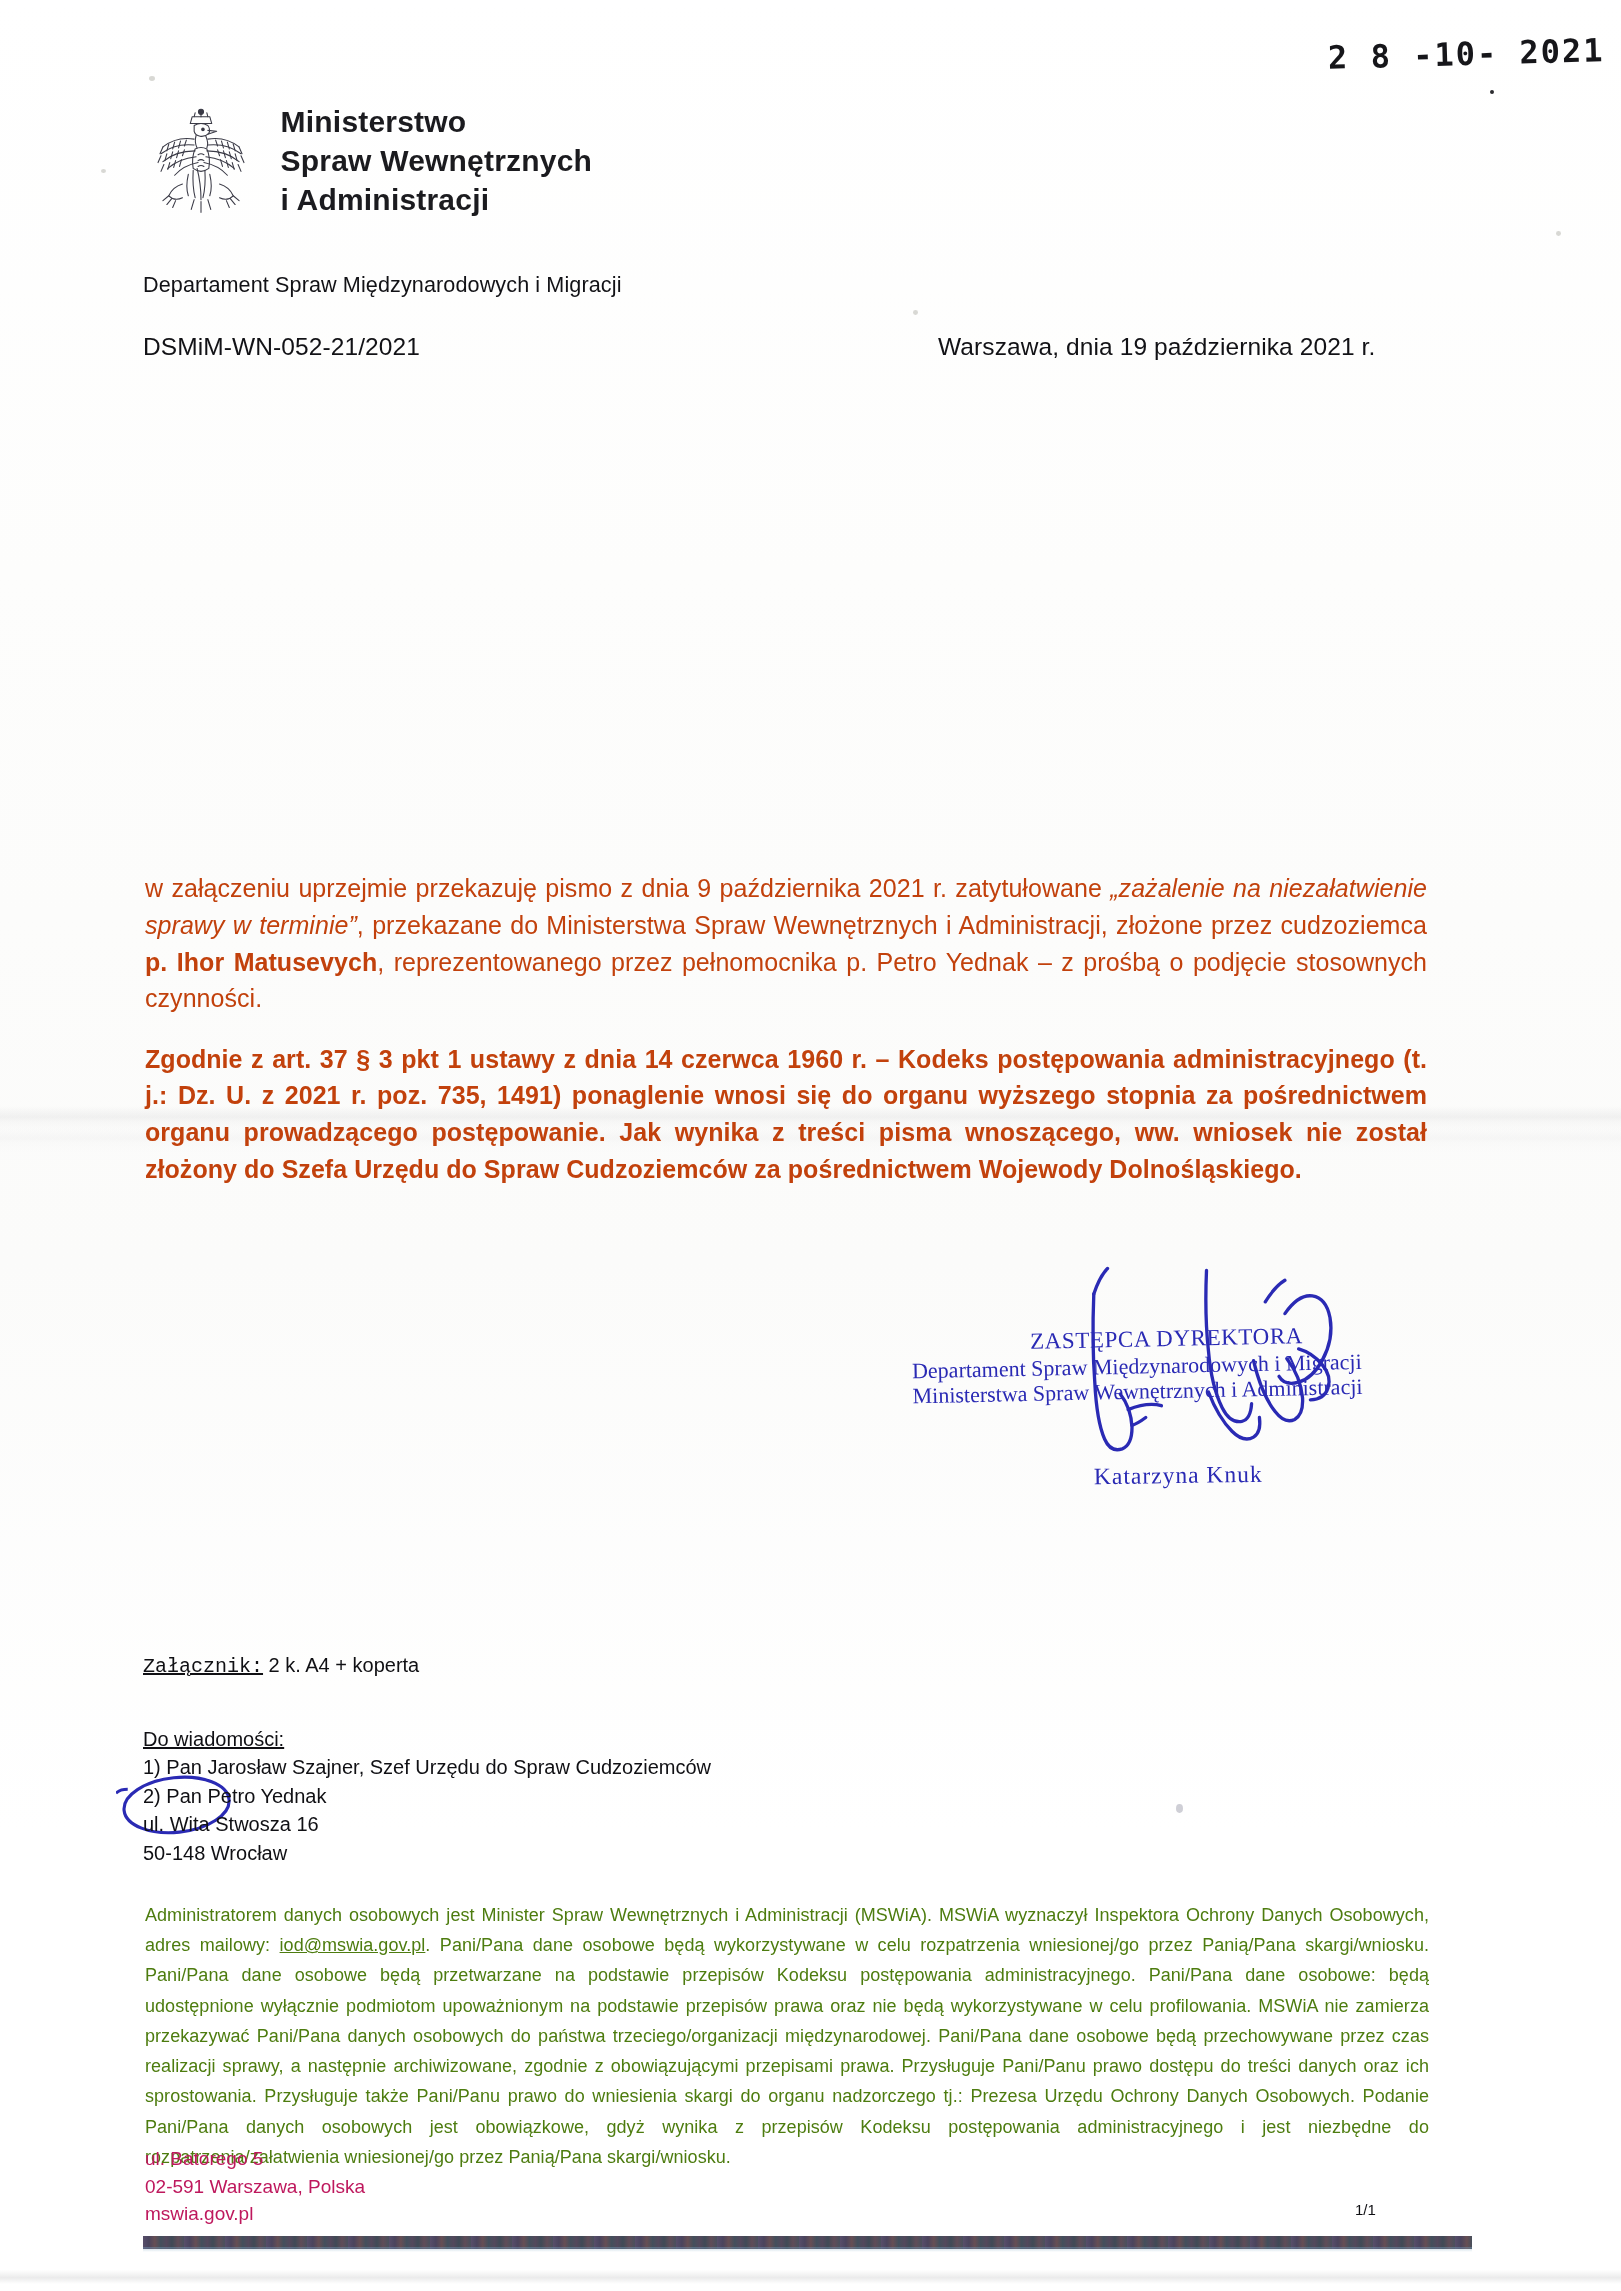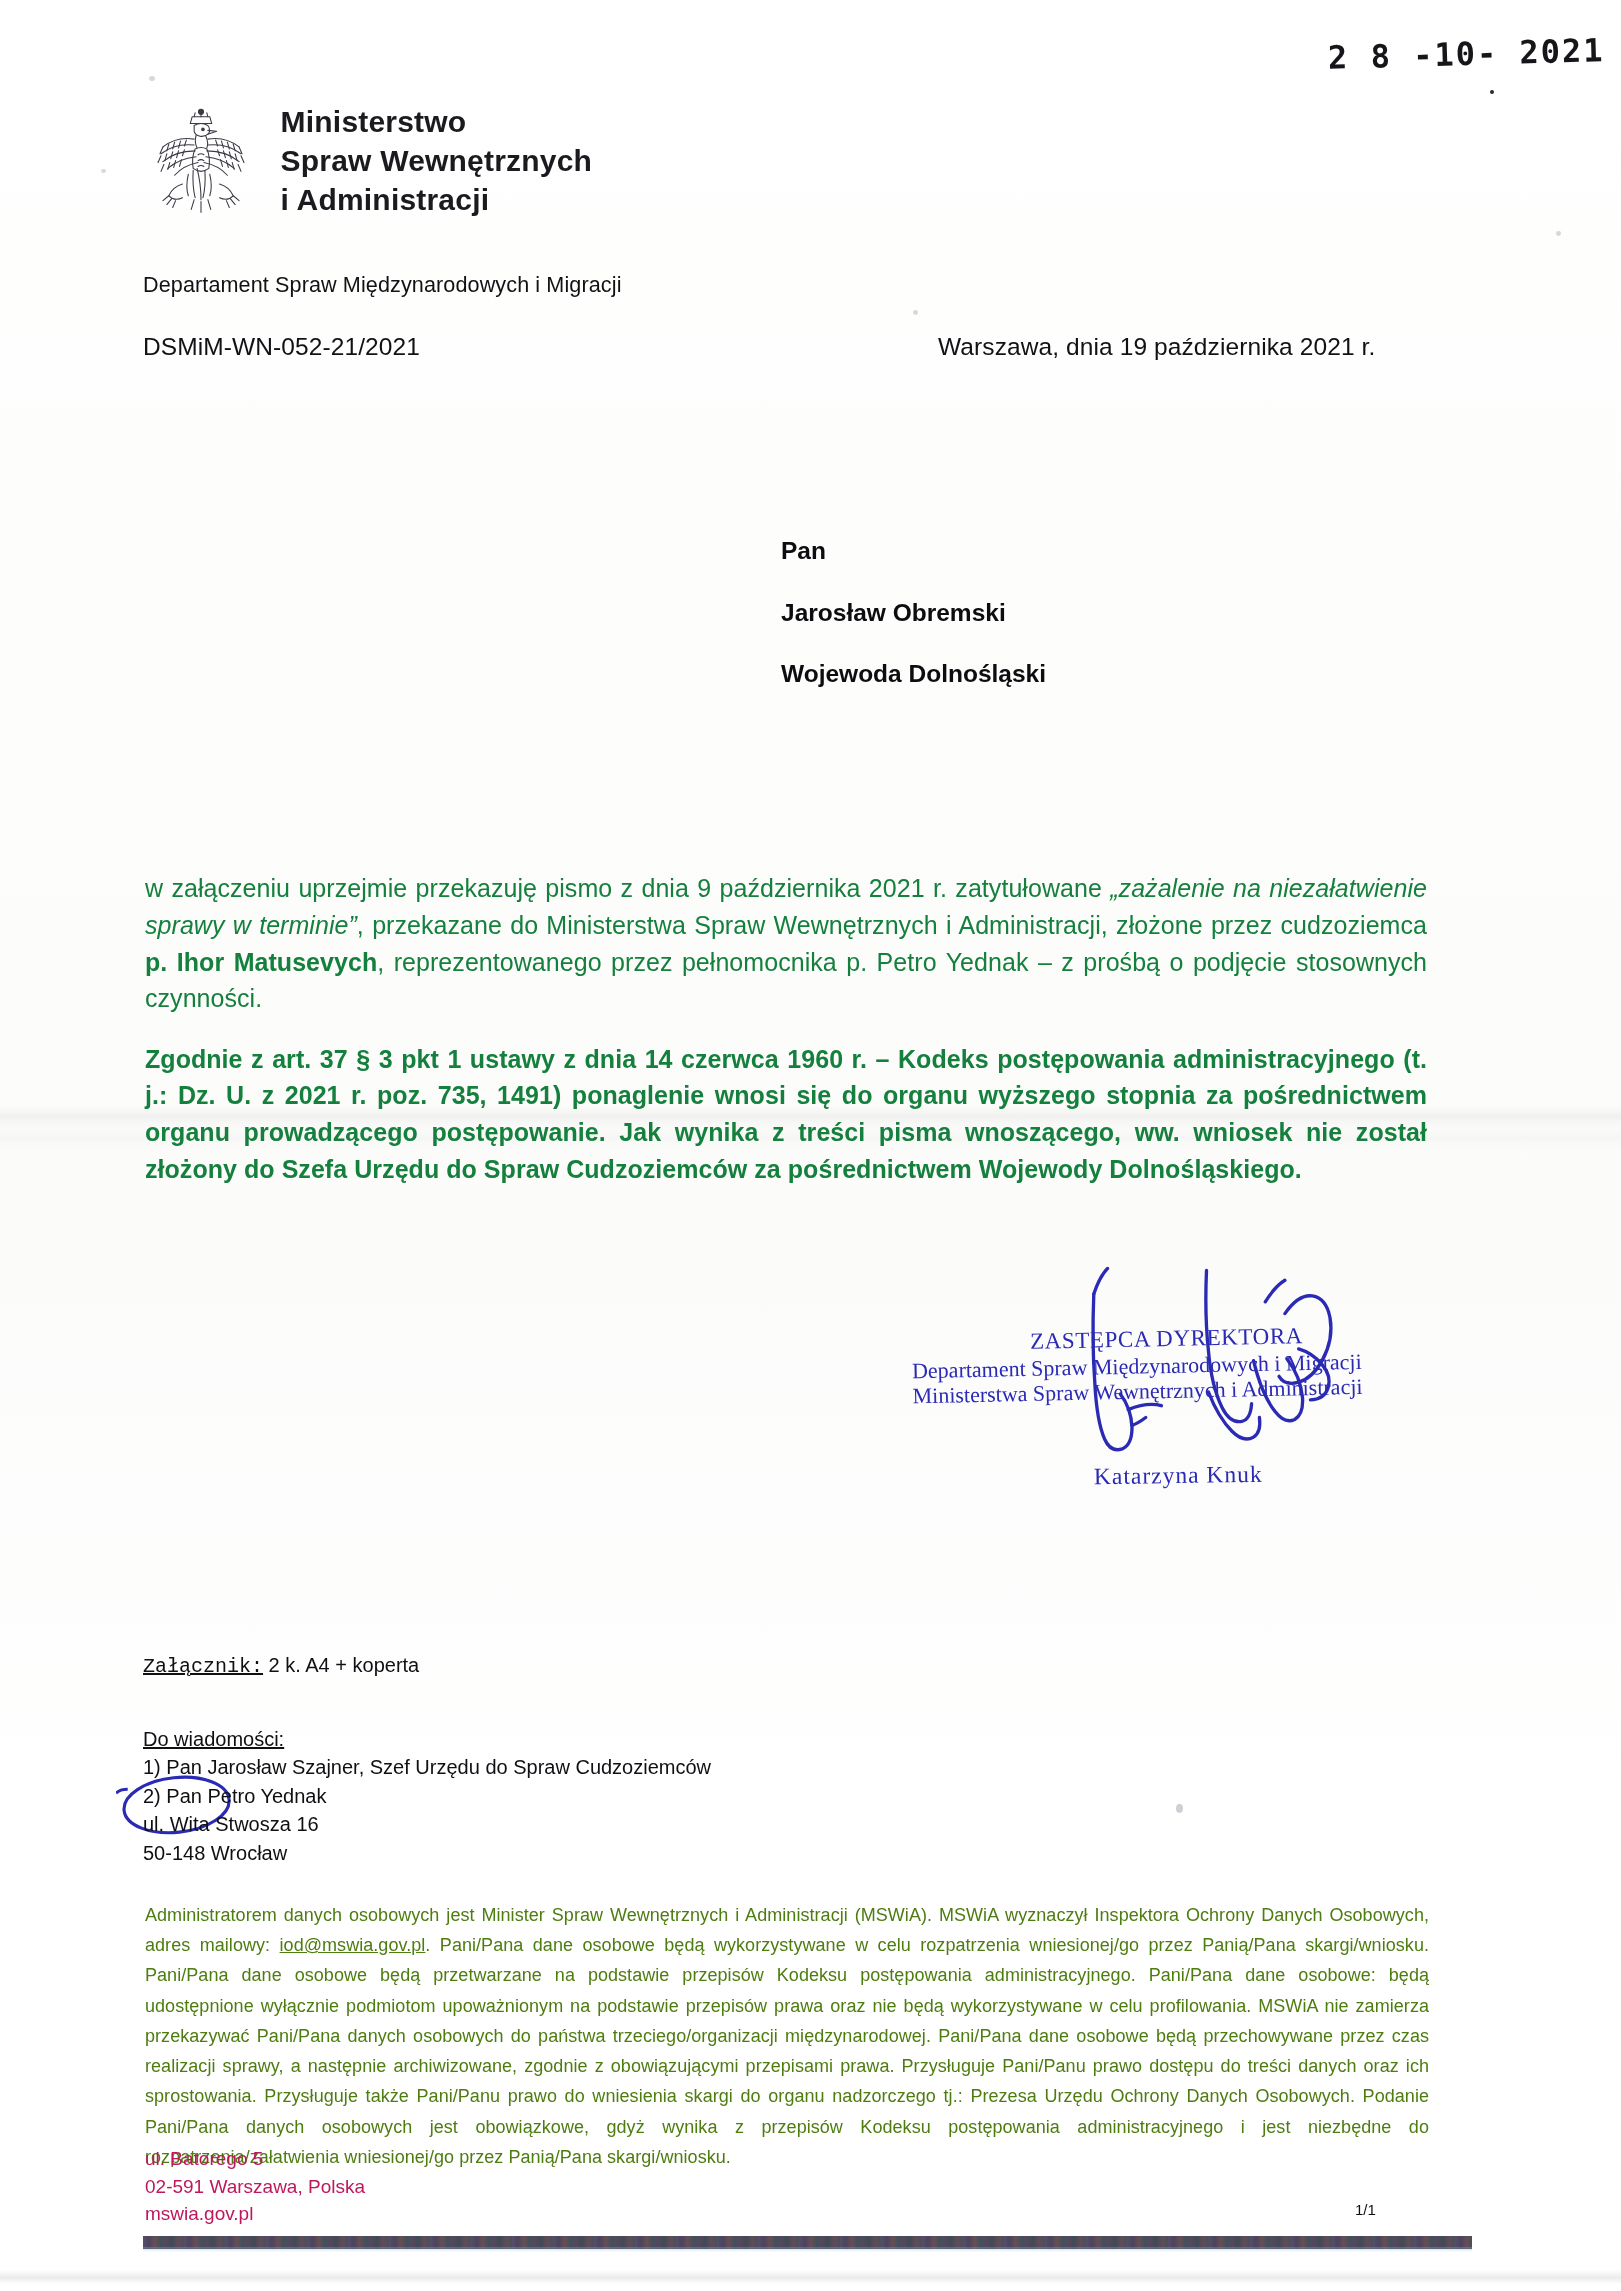--- a/index.html
+++ b/index.html
@@ -132,21 +132,21 @@
   .body-block {
     position: absolute;
     left: 145px;
     top: 870px;
     width: 1282px;
   }
   .para {
     font-size: 25px;
     line-height: 1.47;
     text-align: justify;
-    color: #15803d;
+    color: #c2410c;
     margin: 0 0 23.5px 0;
     letter-spacing: 0.05px;
   }
   .para:last-child { margin-bottom: 0; font-weight: bold; }
   .para b { font-weight: 700; }
   .para i { font-style: italic; }
 
   
   .sig-area {
     position: absolute;
@@ -344,25 +344,20 @@
     </div>
     <div class="ministry-name">Ministerstwo
 Spraw Wewnętrznych
 i Administracji</div>
   </div>
 
   <div class="dept-line">Departament Spraw Międzynarodowych i Migracji</div>
   <div class="ref-number">DSMiM-WN-052-21/2021</div>
   <div class="place-date">Warszawa, dnia 19 października 2021 r.</div>
 
-  <div class="addressee">
-    <div>Pan</div>
-    <div>Jarosław Obremski</div>
-    <div>Wojewoda Dolnośląski</div>
-  </div>
 
   <div class="body-block">
     <p class="para"><span>w załączeniu uprzejmie przekazuję pismo z dnia 9 października 2021 r. zatytułowane </span><i>„zażalenie na niezałatwienie sprawy w terminie”</i><span>, przekazane do Ministerstwa Spraw Wewnętrznych i Administracji, złożone przez cudzoziemca </span><b>p. Ihor Matusevych</b><span>, reprezentowanego przez pełnomocnika p. Petro Yednak – z prośbą o podjęcie stosownych czynności.</span></p>
     <p class="para">Zgodnie z art. 37 § 3 pkt 1 ustawy z dnia 14 czerwca 1960 r. – Kodeks postępowania administracyjnego (t. j.: Dz. U. z 2021 r. poz. 735, 1491) ponaglenie wnosi się do organu wyższego stopnia za pośrednictwem organu prowadzącego postępowanie. Jak wynika z treści pisma wnoszącego, ww. wniosek nie został złożony do Szefa Urzędu do Spraw Cudzoziemców za pośrednictwem Wojewody Dolnośląskiego.</p>
   </div>
 
   <div class="sig-area">
     <svg class="sig-ink" width="549" height="294" viewBox="0 0 560 300" xmlns="http://www.w3.org/2000/svg" aria-hidden="true">
       <g fill="none" stroke="#2a2ab4" stroke-width="3.4" stroke-linecap="round" stroke-linejoin="round">
         <path d="M215 50 q-2 50 1 90 q2 40 10 58 q6 14 18 10 q10 -4 10 -22 q-1 -20 -12 -34"></path>

